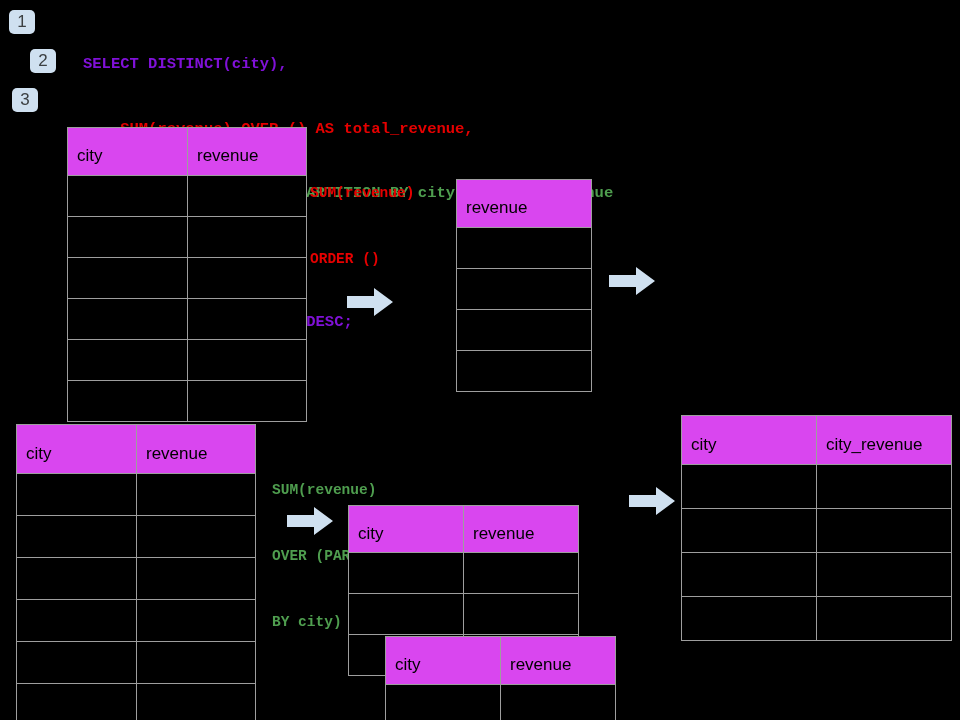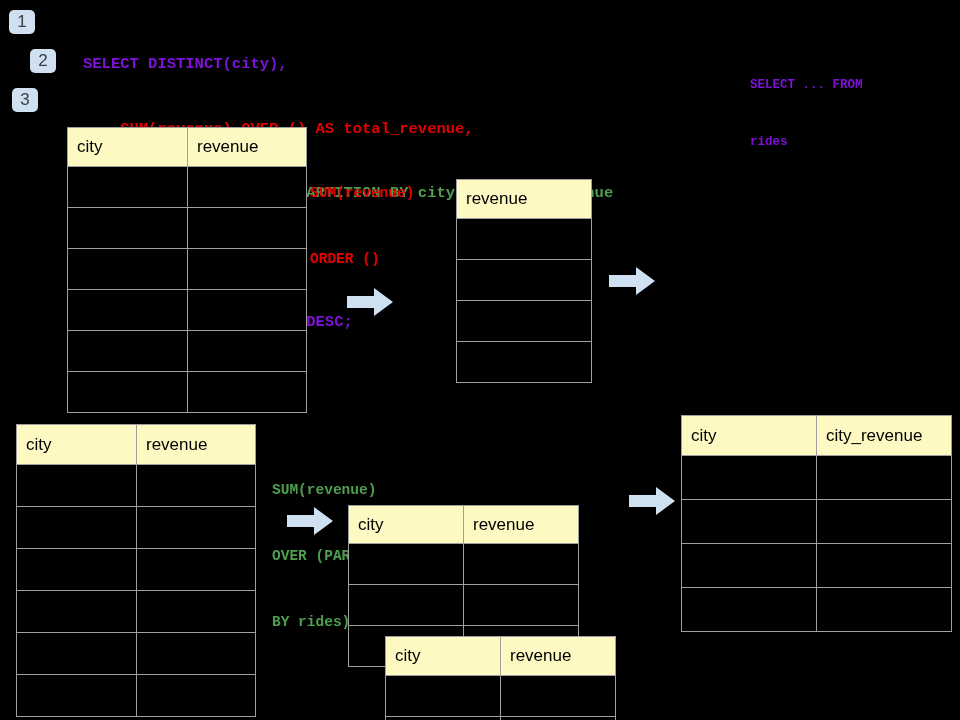--- a/index.html
+++ b/index.html
@@ -74,27 +74,27 @@
     border-collapse: collapse;
     table-layout: fixed;
     background: #000000;
   }
   .tbl td, .tbl th {
     border: 1px solid #9e9e9e;
     padding: 0;
     margin: 0;
   }
   .tbl th {
-    background: #fef9c3;
+    background: #d946ef;
     color: #000000;
     font-family: "Liberation Sans", sans-serif;
     font-size: 17px;
     font-weight: normal;
     text-align: left;
-    padding: 0 0 0 9px;
+    padding: 9px 0 0 9px;
     white-space: nowrap;
   }
   .tbl td {
     background: #000000;
   }
 
   
   .arrow {
     position: absolute;
   }
@@ -109,34 +109,30 @@
   <div class="step-badge" style="left:12px; top:88px;">3</div>
 
   <div class="sql-block" style="left:83px; top:11px;">
     <div class="sql-line c-purple">SELECT DISTINCT(city),</div>
     <div class="sql-line c-red">    SUM(revenue) OVER () AS total_revenue,</div>
     <div class="sql-line c-green">    SUM(revenue) OVER (PARTITION BY city) as city_revenue</div>
     <div class="sql-line c-purple">  FROM rides</div>
     <div class="sql-line c-purple">  ORDER by city_revenue DESC;</div>
   </div>
 
-  <div class="side-note" style="left:750px; top:38px;">
-    <div>SELECT ... FROM</div>
-    <div>rides</div>
-  </div>
 
   <div class="annot red" style="left:310px; top:138px;">
     <div>SUM(revenue)</div>
     <div>ORDER ()</div>
   </div>
 
   <div class="annot green" style="left:272px; top:435px;">
     <div>SUM(revenue)</div>
     <div>OVER (PARTITION</div>
-    <div>BY rides)</div>
+    <div>BY city)</div>
   </div>
 
   <table class="tbl" style="left:67px; top:127px; width:239px;">
     <colgroup>
         <col style="width:120px">
         <col style="width:119px">
       </colgroup>
     <thead>
       <tr>
         <th style="height:38px">city</th>

